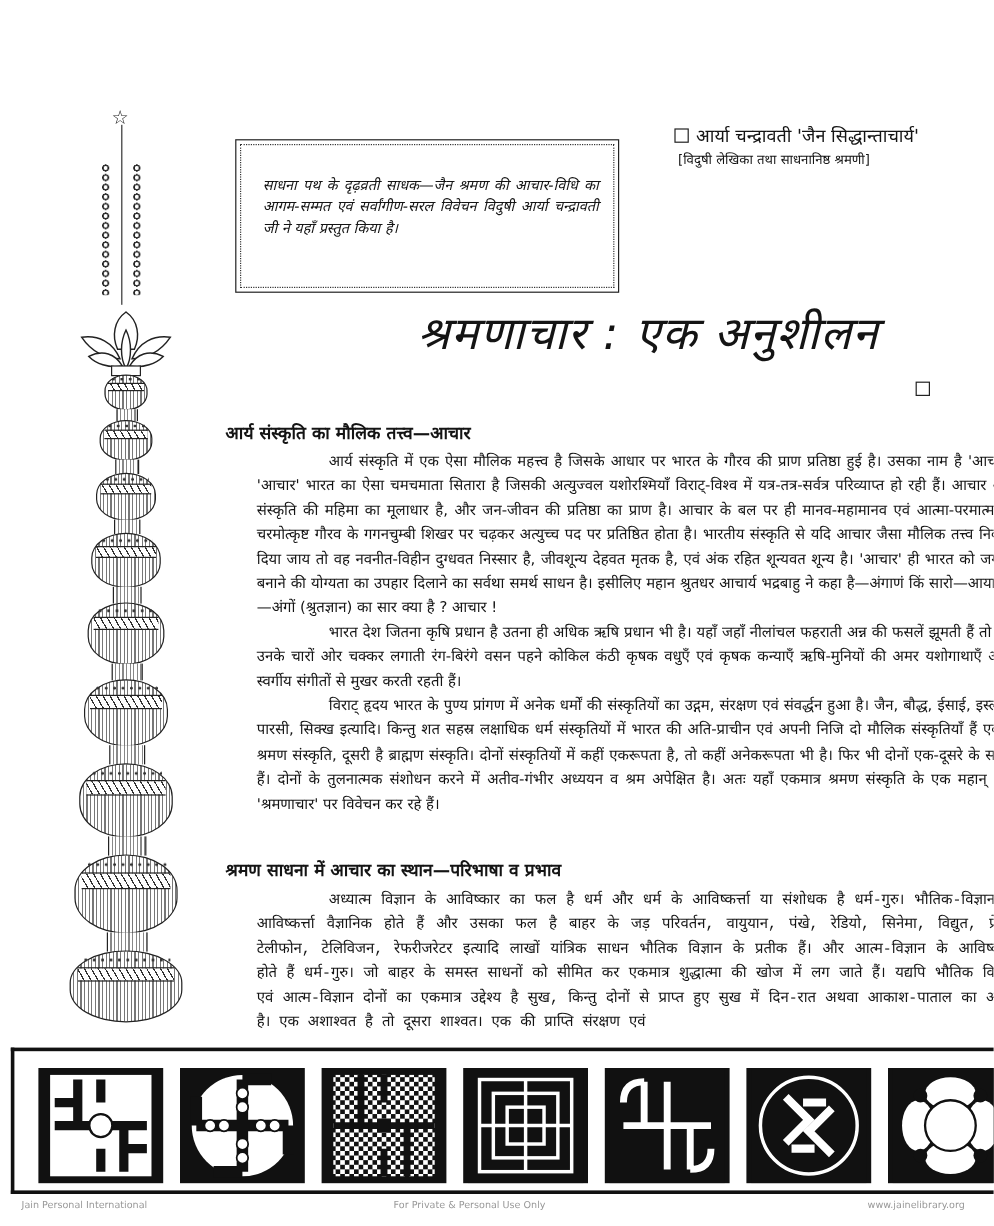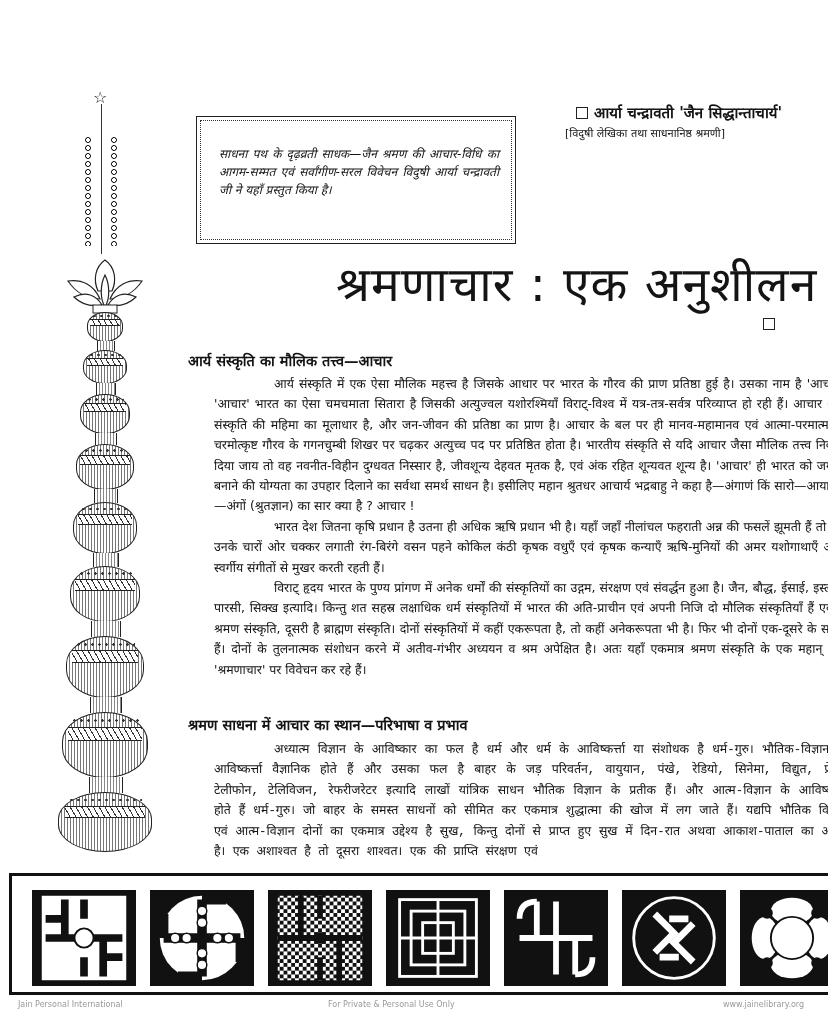--- a/index.html
+++ b/index.html
@@ -1,28 +1,28 @@
 <!DOCTYPE html>
 <html><head>
 <meta charset="utf-8">
 <style>
   html,body{margin:0;padding:0;background:#fff;}
   body{width:828px;height:1022px;position:relative;overflow:hidden;color:#141414;
        font-family:"DejaVu Serif","Liberation Serif",serif;}
   .abs{position:absolute;}
   
-  .author{left:576px;top:102px;font-size:15px;font-weight:bold;white-space:nowrap;font-family:"DejaVu Sans",sans-serif;}
+  .author{left:562px;top:102px;font-size:15px;font-weight:normal;white-space:nowrap;font-family:"DejaVu Sans",sans-serif;}
   .author .sq{display:inline-block;width:10px;height:10px;border:1.2px solid #222;margin-right:6px;vertical-align:-1px;}
   .author-sub{left:565px;top:125px;font-size:11px;white-space:nowrap;font-family:"DejaVu Sans",sans-serif;}
   
   .intro{left:196px;top:116px;width:320px;height:128px;border:1.5px solid #222;
          outline:1px dotted #333;outline-offset:-5px;box-sizing:border-box;}
   .intro-text{position:absolute;left:22px;top:28px;width:280px;font-size:12px;line-height:18px;font-style:italic;
               font-family:"DejaVu Sans",sans-serif;text-align:justify;}
-  .title{left:336px;top:250px;font-size:48px;letter-spacing:1px;white-space:nowrap;font-family:"DejaVu Sans",sans-serif;}
+  .title{left:348px;top:250px;font-size:38px;letter-spacing:1px;white-space:nowrap;font-family:"DejaVu Sans",sans-serif;font-style:italic;}
   .end-sq{left:763px;top:318px;width:10px;height:10px;border:1.2px solid #222;}
   .h2{font-size:14.5px;font-weight:bold;white-space:nowrap;font-family:"DejaVu Sans",sans-serif;}
   .para{left:188px;width:633px;font-size:12.4px;line-height:20.4px;text-align:justify;font-family:"DejaVu Sans",sans-serif;margin-left:26px;}
   .para p{margin:0;text-indent:60px;}
   
   .pole{left:101px;top:104px;width:1px;height:150px;background:#333;}
   .beads{width:6px;top:136px;height:110px;
          background:radial-gradient(circle,#fff 1.6px,#222 1.7px,#222 2.8px,transparent 3px) 0 0/6px 8px repeat-y;}
   .star{left:93px;top:90px;font-size:16px;line-height:16px;}
   

